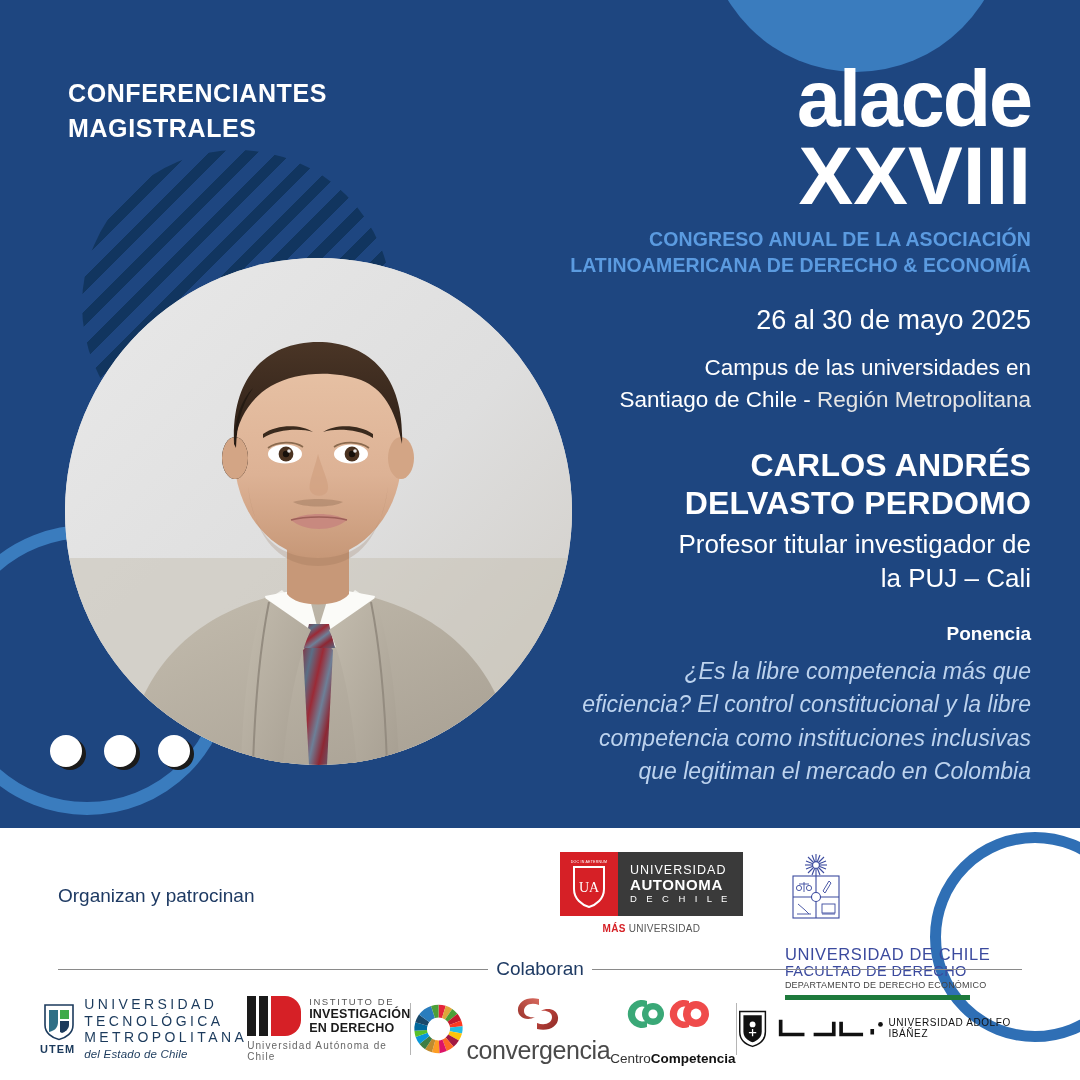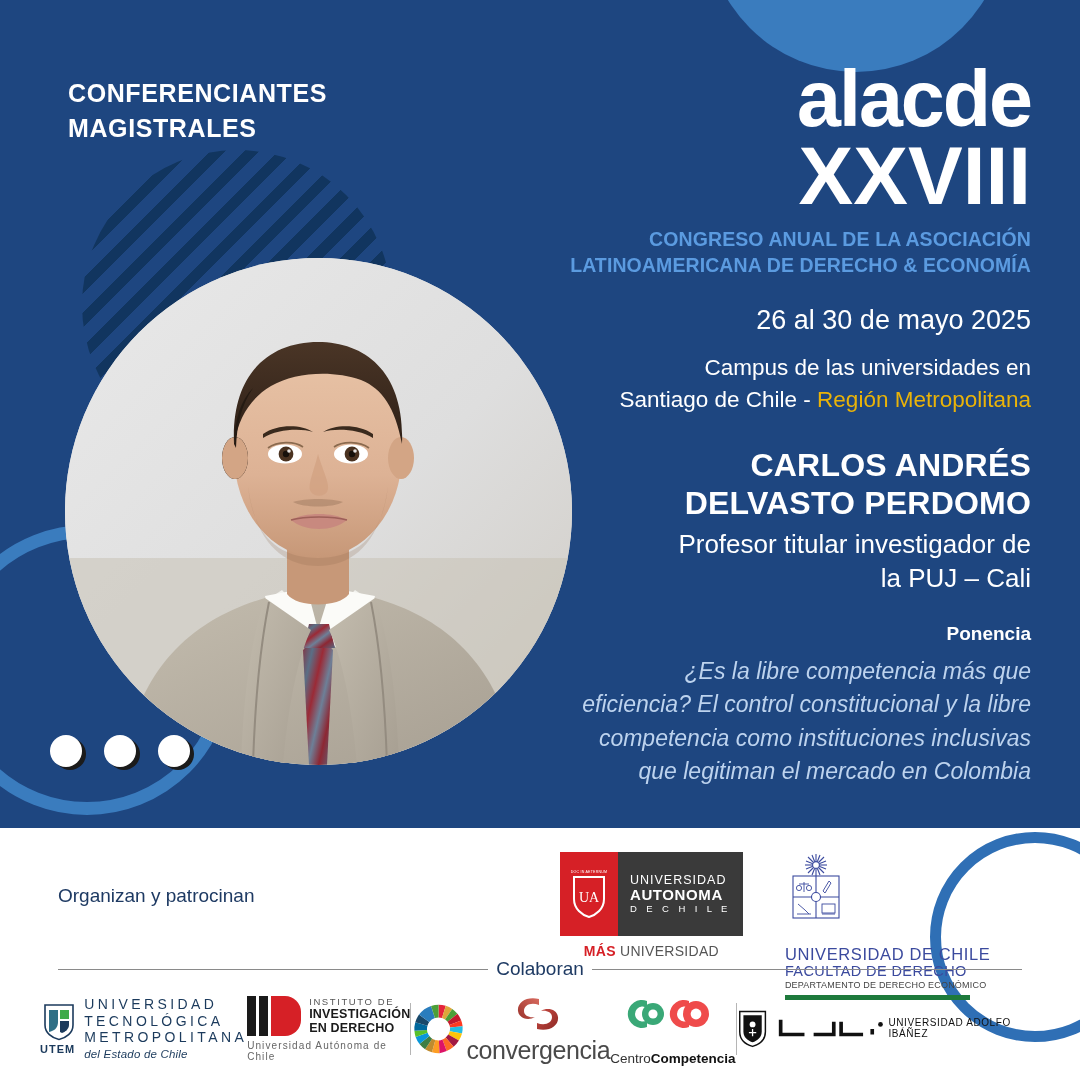--- a/index.html
+++ b/index.html
@@ -90,21 +90,21 @@
     margin-top:12px; font-size:19.5px; font-weight:bold;
     color:#5B9BE0; line-height:1.32; letter-spacing:0.1px;
   }
   .dates{
     margin-top:26px; font-size:27px; color:#ffffff; font-weight:400;
   }
   .venue{
     margin-top:16px; font-size:22.5px; color:#ffffff;
     line-height:1.42; font-weight:400;
   }
-  .venue .region{ color:#eab308; }
+  .venue .region{ color:#e5e5e5; }
 
   .speaker-name{
     margin-top:30px; font-size:32px; font-weight:bold;
     color:#ffffff; line-height:1.2; letter-spacing:0.2px;
   }
   .speaker-role{
     margin-top:6px; font-size:26px; color:#ffffff;
     font-weight:400; line-height:1.28;
   }
   .ponencia-label{
@@ -135,37 +135,37 @@
   
   .org-logos{
     position:absolute; left:560px; top:852px;
     display:flex; align-items:flex-start; gap:42px;
   }
 
   
   .ua-block{ display:flex; flex-direction:column; align-items:center; }
   .ua-row{ display:flex; align-items:stretch; }
   .ua-red{
-    width:58px; height:84px; background:#D62026;
+    width:58px; height:64px; background:#D62026;
     display:flex; align-items:center; justify-content:center;
     flex-direction:column;
   }
   .ua-shield{ width:34px; height:44px; position:relative; }
   .ua-tag{
     font-size:3.6px; color:#ffffff; letter-spacing:0.2px;
     margin-bottom:1px; white-space:nowrap;
   }
   .ua-dark{
     background:#3A3A3A; padding:9px 12px 9px 12px;
     display:flex; flex-direction:column; justify-content:center;
   }
   .ua-l1{ font-size:12.5px; color:#ffffff; letter-spacing:1px; line-height:1.12; }
   .ua-l2{ font-size:15px; color:#ffffff; font-weight:bold; letter-spacing:0.6px; line-height:1.05; }
   .ua-l3{ font-size:9.5px; color:#ffffff; letter-spacing:3.4px; line-height:1.3; }
-  .ua-mas{ margin-top:7px; font-size:14px; letter-spacing:0.3px; }
+  .ua-mas{ margin-top:7px; font-size:10px; letter-spacing:0.3px; }
   .ua-mas b{ color:#D62026; }
   .ua-mas span{ color:#555555; }
 
   
   .uch-block{ display:flex; align-items:flex-start; gap:11px;flex-direction:column; }
   .uch-crest{ width:62px; height:70px; position:relative; }
   .uch-txt{ padding-top:12px; }
   .uch-l1{ font-size:16.5px; color:#3B4A9E; letter-spacing:0.6px; line-height:1.12; }
   .uch-l2{ font-size:14.5px; color:#3B4A9E; letter-spacing:0.4px; line-height:1.15; }
   .uch-l3{ font-size:9px; color:#444444; letter-spacing:0.2px; line-height:1.3; }

